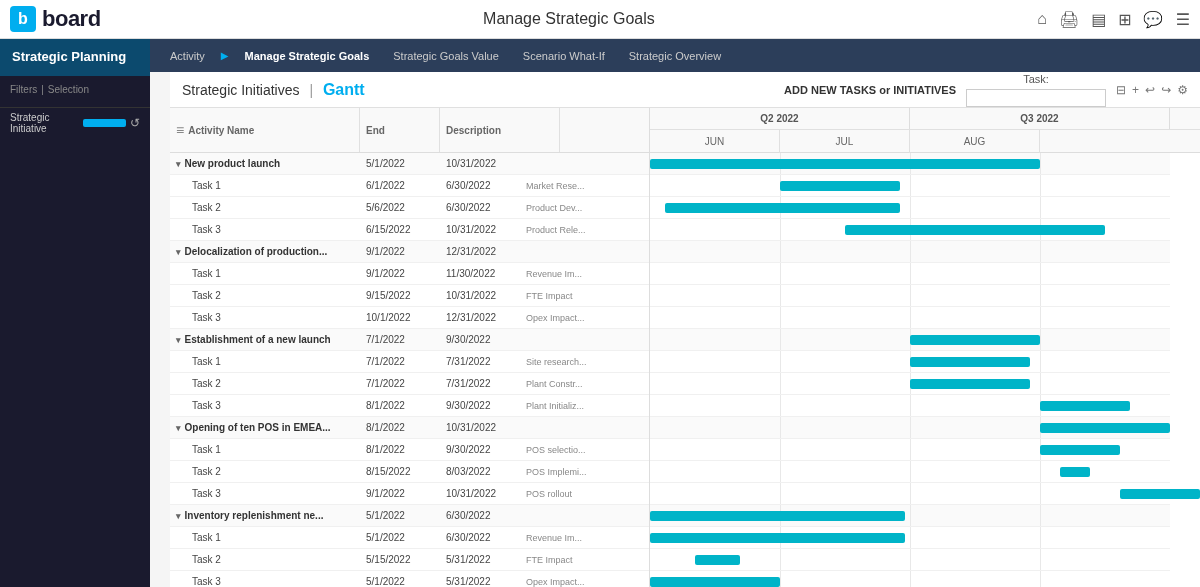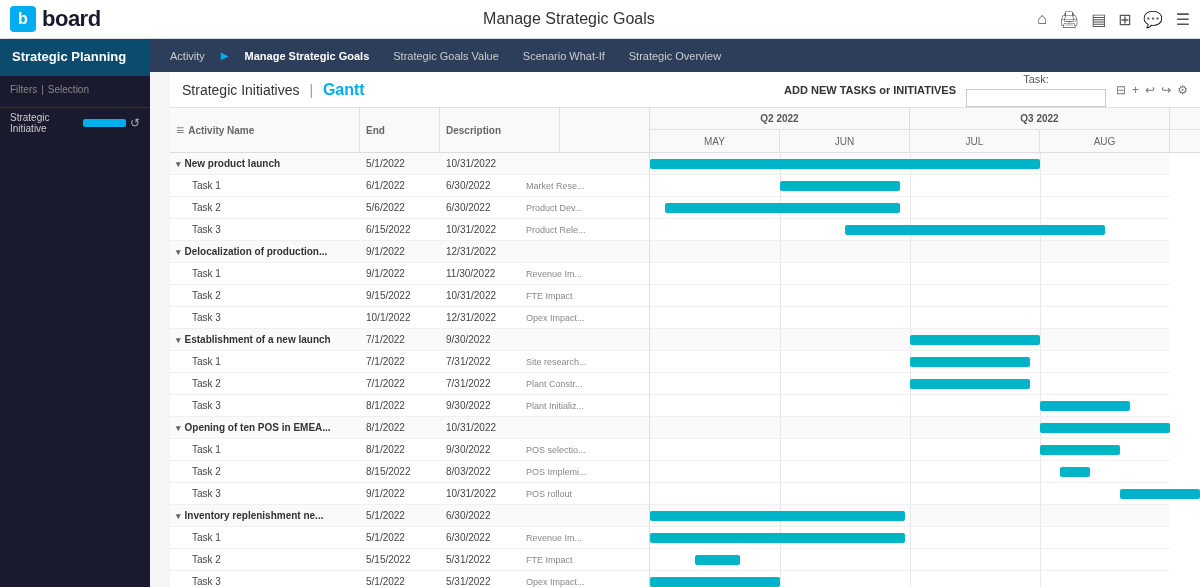--- a/index.html
+++ b/index.html
@@ -391,21 +391,20 @@
     </div>
 
     <div class="gantt-panel">
 
       <div class="gantt-time-header">
         <div class="gantt-quarter-row">
           <div class="gantt-quarter" style="width:260px;">Q2 2022</div>
           <div class="gantt-quarter" style="width:260px;">Q3 2022</div>
         </div>
         <div class="gantt-month-row">
-          <div class="gantt-month month-w">MAY</div>
           <div class="gantt-month month-w">JUN</div>
           <div class="gantt-month month-w">JUL</div>
           <div class="gantt-month month-w">AUG</div>
         </div>
       </div>
 
       <div id="gantt-rows-container" class="gantt-rows">
           <div class="gantt-row initiative" style="width: 520px;">
             <div class="gantt-vline" style="left: 130px;"></div>
             <div class="gantt-vline" style="left: 260px;"></div>

